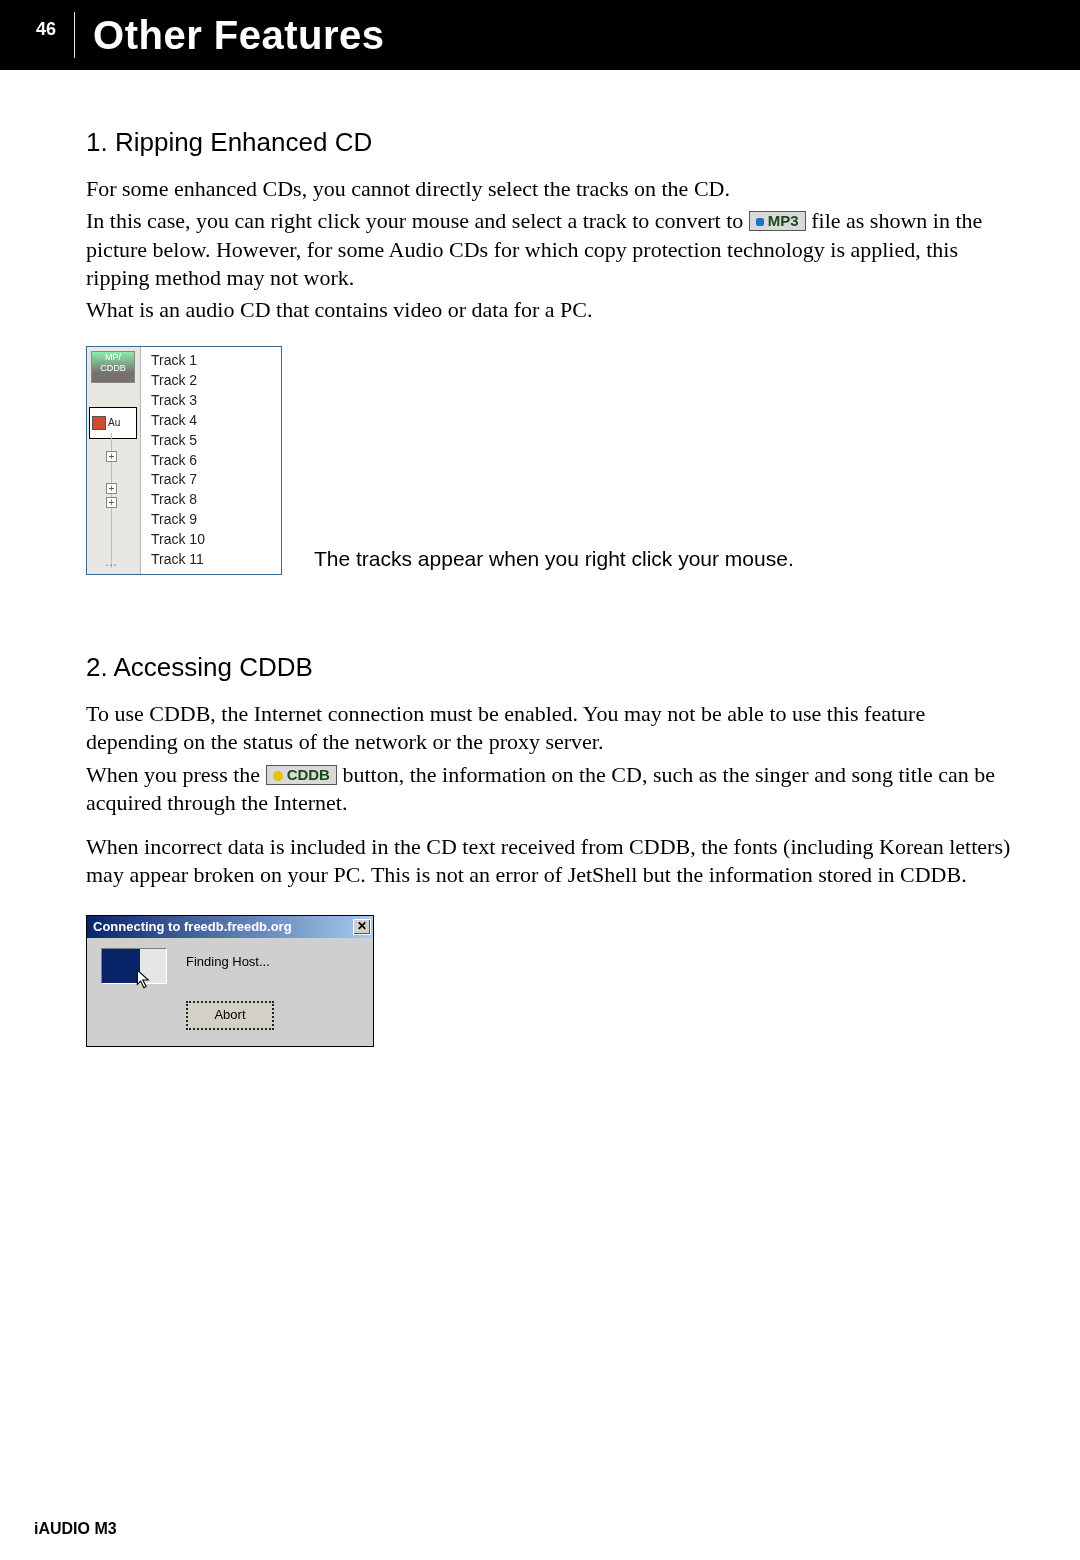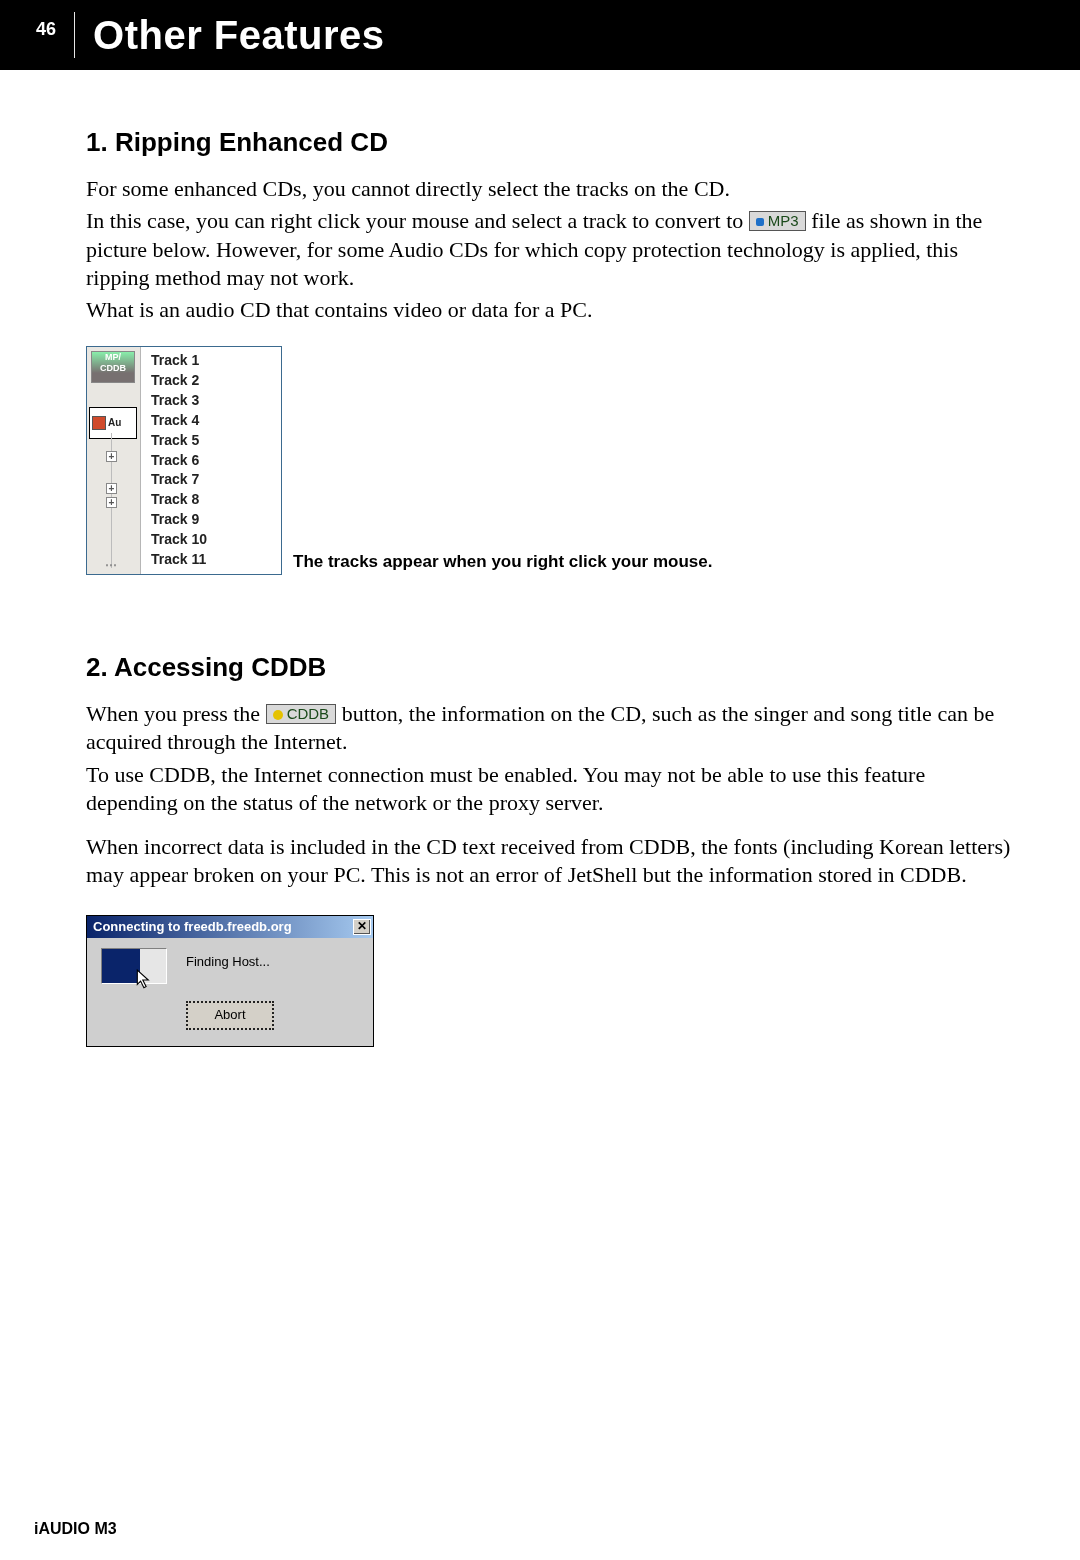--- a/index.html
+++ b/index.html
@@ -3,43 +3,43 @@
 <meta charset="utf-8">
 <style>
   * { box-sizing: border-box; margin: 0; padding: 0; }
   html, body { width: 1080px; height: 1560px; background: #fff; font-family: "Times New Roman", Times, serif; }
   .page { width: 1080px; }
   .topbar { background: #000; color: #fff; height: 70px; display: flex; align-items: center; padding-left: 36px; }
   .page-num { font-family: Arial, Helvetica, sans-serif; font-weight: bold; font-size: 18px; margin-right: 18px; position: relative; top: -6px; }
   .divider-v { width: 1px; height: 46px; background: #fff; margin-right: 18px; opacity: .9; }
   .top-title { font-family: Arial, Helvetica, sans-serif; font-weight: bold; font-size: 40px; letter-spacing: 0.5px; }
   .content { padding: 40px 60px 0 86px; color: #000; font-size: 22px; line-height: 1.28; }
-  h2.section { font-family: Arial, Helvetica, sans-serif; font-weight: bold; font-size: 26px; margin: 16px 0 16px 0; }
+  h2.section { font-family: Arial, Helvetica, sans-serif; font-weight: normal; font-size: 26px; margin: 16px 0 16px 0; }
   .para { margin-bottom: 4px; }
-  .inline-chip { display: inline-block; border: 1px solid #555; background: #d9d9d9; padding: 0 6px; font-family: Arial, Helvetica, sans-serif; font-size: 15px; color: #1b4a1b; font-weight: normal; line-height: 18px; vertical-align: 2px; }
+  .inline-chip { display: inline-block; border: 1px solid #555; background: #d9d9d9; padding: 0 6px; font-family: Arial, Helvetica, sans-serif; font-size: 15px; color: #1b4a1b; font-weight: bold; line-height: 18px; vertical-align: 2px; }
   .inline-chip .dot-blue { display: inline-block; width: 8px; height: 8px; background: #1e70c8; border-radius: 2px; margin-right: 4px; vertical-align: 0; }
   .inline-chip .dot-yellow { display: inline-block; width: 10px; height: 10px; background: #e5c200; border-radius: 50%; margin-right: 4px; vertical-align: -1px; }
   .sub-q { font-family: Arial, Helvetica, sans-serif; font-weight: bold; font-size: 20px; margin-top: 24px; }
   .sub-a { margin-top: 2px; }
-  .fig1-wrap { display: flex; align-items: flex-end; margin-top: 22px; gap: 11px; font-weight: bold; }
+  .fig1-wrap { display: flex; align-items: flex-end; margin-top: 22px; gap: 32px; }
   .fig1 { width: 196px; border: 1px solid #3b6a8f; background: #fff; font-family: Tahoma, Arial, sans-serif; font-size: 14px; color: #222; position: relative; }
   .fig1-left { position: absolute; left: 0; top: 0; bottom: 0; width: 54px; background: #e9e7e2; border-right: 1px solid #b6b6b6; }
   .fig1-left .logo { position: absolute; left: 4px; top: 4px; width: 44px; height: 32px; border: 1px solid #888; background: linear-gradient(#8ea, #777070 70%); font-size: 9px; color: #fff; text-align: center; line-height: 11px; overflow: hidden; }
   .fig1-left .aud-icon { position: absolute; left: 2px; top: 60px; width: 48px; height: 32px; border: 1px solid #000; background: #fff; font-size: 10px; display: flex; align-items: center; gap: 2px; padding-left: 2px; }
   .fig1-left .aud-swatch { width: 14px; height: 14px; background: #d04a2b; border: 1px solid #555; }
   .fig1-left .aud-label { font-family: Tahoma, Arial, sans-serif; }
   .fig1-left .tree-line { position: absolute; left: 24px; top: 86px; bottom: 6px; width: 1px; background: #bcbcbc; }
   .fig1-left .plus { position: absolute; width: 11px; height: 11px; border: 1px solid #888; background: #fff; font-size: 10px; line-height: 9px; text-align: center; color: #555; }
   .fig1-left .plus.p1 { left: 19px; top: 104px; }
   .fig1-left .plus.p2 { left: 19px; top: 136px; }
   .fig1-left .plus.p3 { left: 19px; top: 150px; }
   .fig1-left .dots-icon { position: absolute; left: 18px; bottom: 4px; width: 16px; height: 12px; color: #888; font-size: 12px; }
   .fig1 ul { list-style: none; margin-left: 58px; padding: 4px 0 4px 6px; }
   .fig1 ul li { padding: 1px 0; }
-  .fig1-caption { font-family: Arial, Helvetica, sans-serif; font-size: 17px; color: #000; padding-bottom: 2px; }
+  .fig1-caption { font-family: Arial, Helvetica, sans-serif; font-size: 21px; color: #000; padding-bottom: 2px; }
   .spacer-50 { height: 60px; }
   .dialog { width: 288px; border: 1px solid #000; margin-top: 26px; background: #cfcfcf; font-family: Tahoma, Arial, sans-serif; }
   .dialog .titlebar { height: 22px; background: linear-gradient(90deg, #0a246a 0%, #a6caf0 100%); color: #fff; display: flex; align-items: center; justify-content: space-between; padding: 0 2px 0 6px; font-weight: bold; font-size: 13px; }
   .dialog .titlebar .close { width: 18px; height: 16px; background: #d4d0c8; border: 1px solid #fff; box-shadow: inset -1px -1px 0 #555; color: #000; font-size: 12px; line-height: 12px; text-align: center; font-weight: bold; font-family: Arial, sans-serif; }
   .dialog .body { padding: 10px 14px 16px 14px; }
   .pbar-wrap { display: flex; align-items: flex-end; gap: 10px; }
   .pbar { position: relative; width: 66px; height: 36px; border: 1px solid #808080; border-right-color: #fff; border-bottom-color: #fff; background: #e6e6e6; }
   .pbar .fill { position: absolute; left: 0; top: 0; bottom: 0; width: 60%; background: #0a246a; }
   .pbar .cursor { position: absolute; left: 34px; top: 20px; width: 18px; height: 22px; }
   .pbar .cursor svg { width: 100%; height: 100%; }
@@ -97,26 +97,26 @@
         <li>Track 10</li>
         <li>Track 11</li>
       </ul>
     </div>
     <div class="fig1-caption">The tracks appear when you right click your mouse.</div>
   </div>
 
   <div class="spacer-50"></div>
 
   <h2 class="section">2. Accessing CDDB</h2>
+  <p class="para">To use CDDB, the Internet connection must be enabled. You may not be able to use this feature depending on the status of the network or the proxy server.</p>
   <p class="para">
     <span>When you press the </span>
     <span class="inline-chip"><span class="dot-yellow"></span><span>CDDB</span></span>
     <span> button, the information on the CD, such as the singer and song title can be acquired through the Internet.</span>
   </p>
-  <p class="para">To use CDDB, the Internet connection must be enabled. You may not be able to use this feature depending on the status of the network or the proxy server.</p>
   <p class="para" style="margin-top:16px">When incorrect data is included in the CD text received from CDDB, the fonts (including Korean letters) may appear broken on your PC. This is not an error of JetShell but the information stored in CDDB.</p>
 
   <div class="dialog">
     <div class="titlebar">
       <span>Connecting to freedb.freedb.org</span>
       <span class="close">✕</span>
     </div>
     <div class="body">
       <div class="pbar-wrap">
         <div class="pbar">

